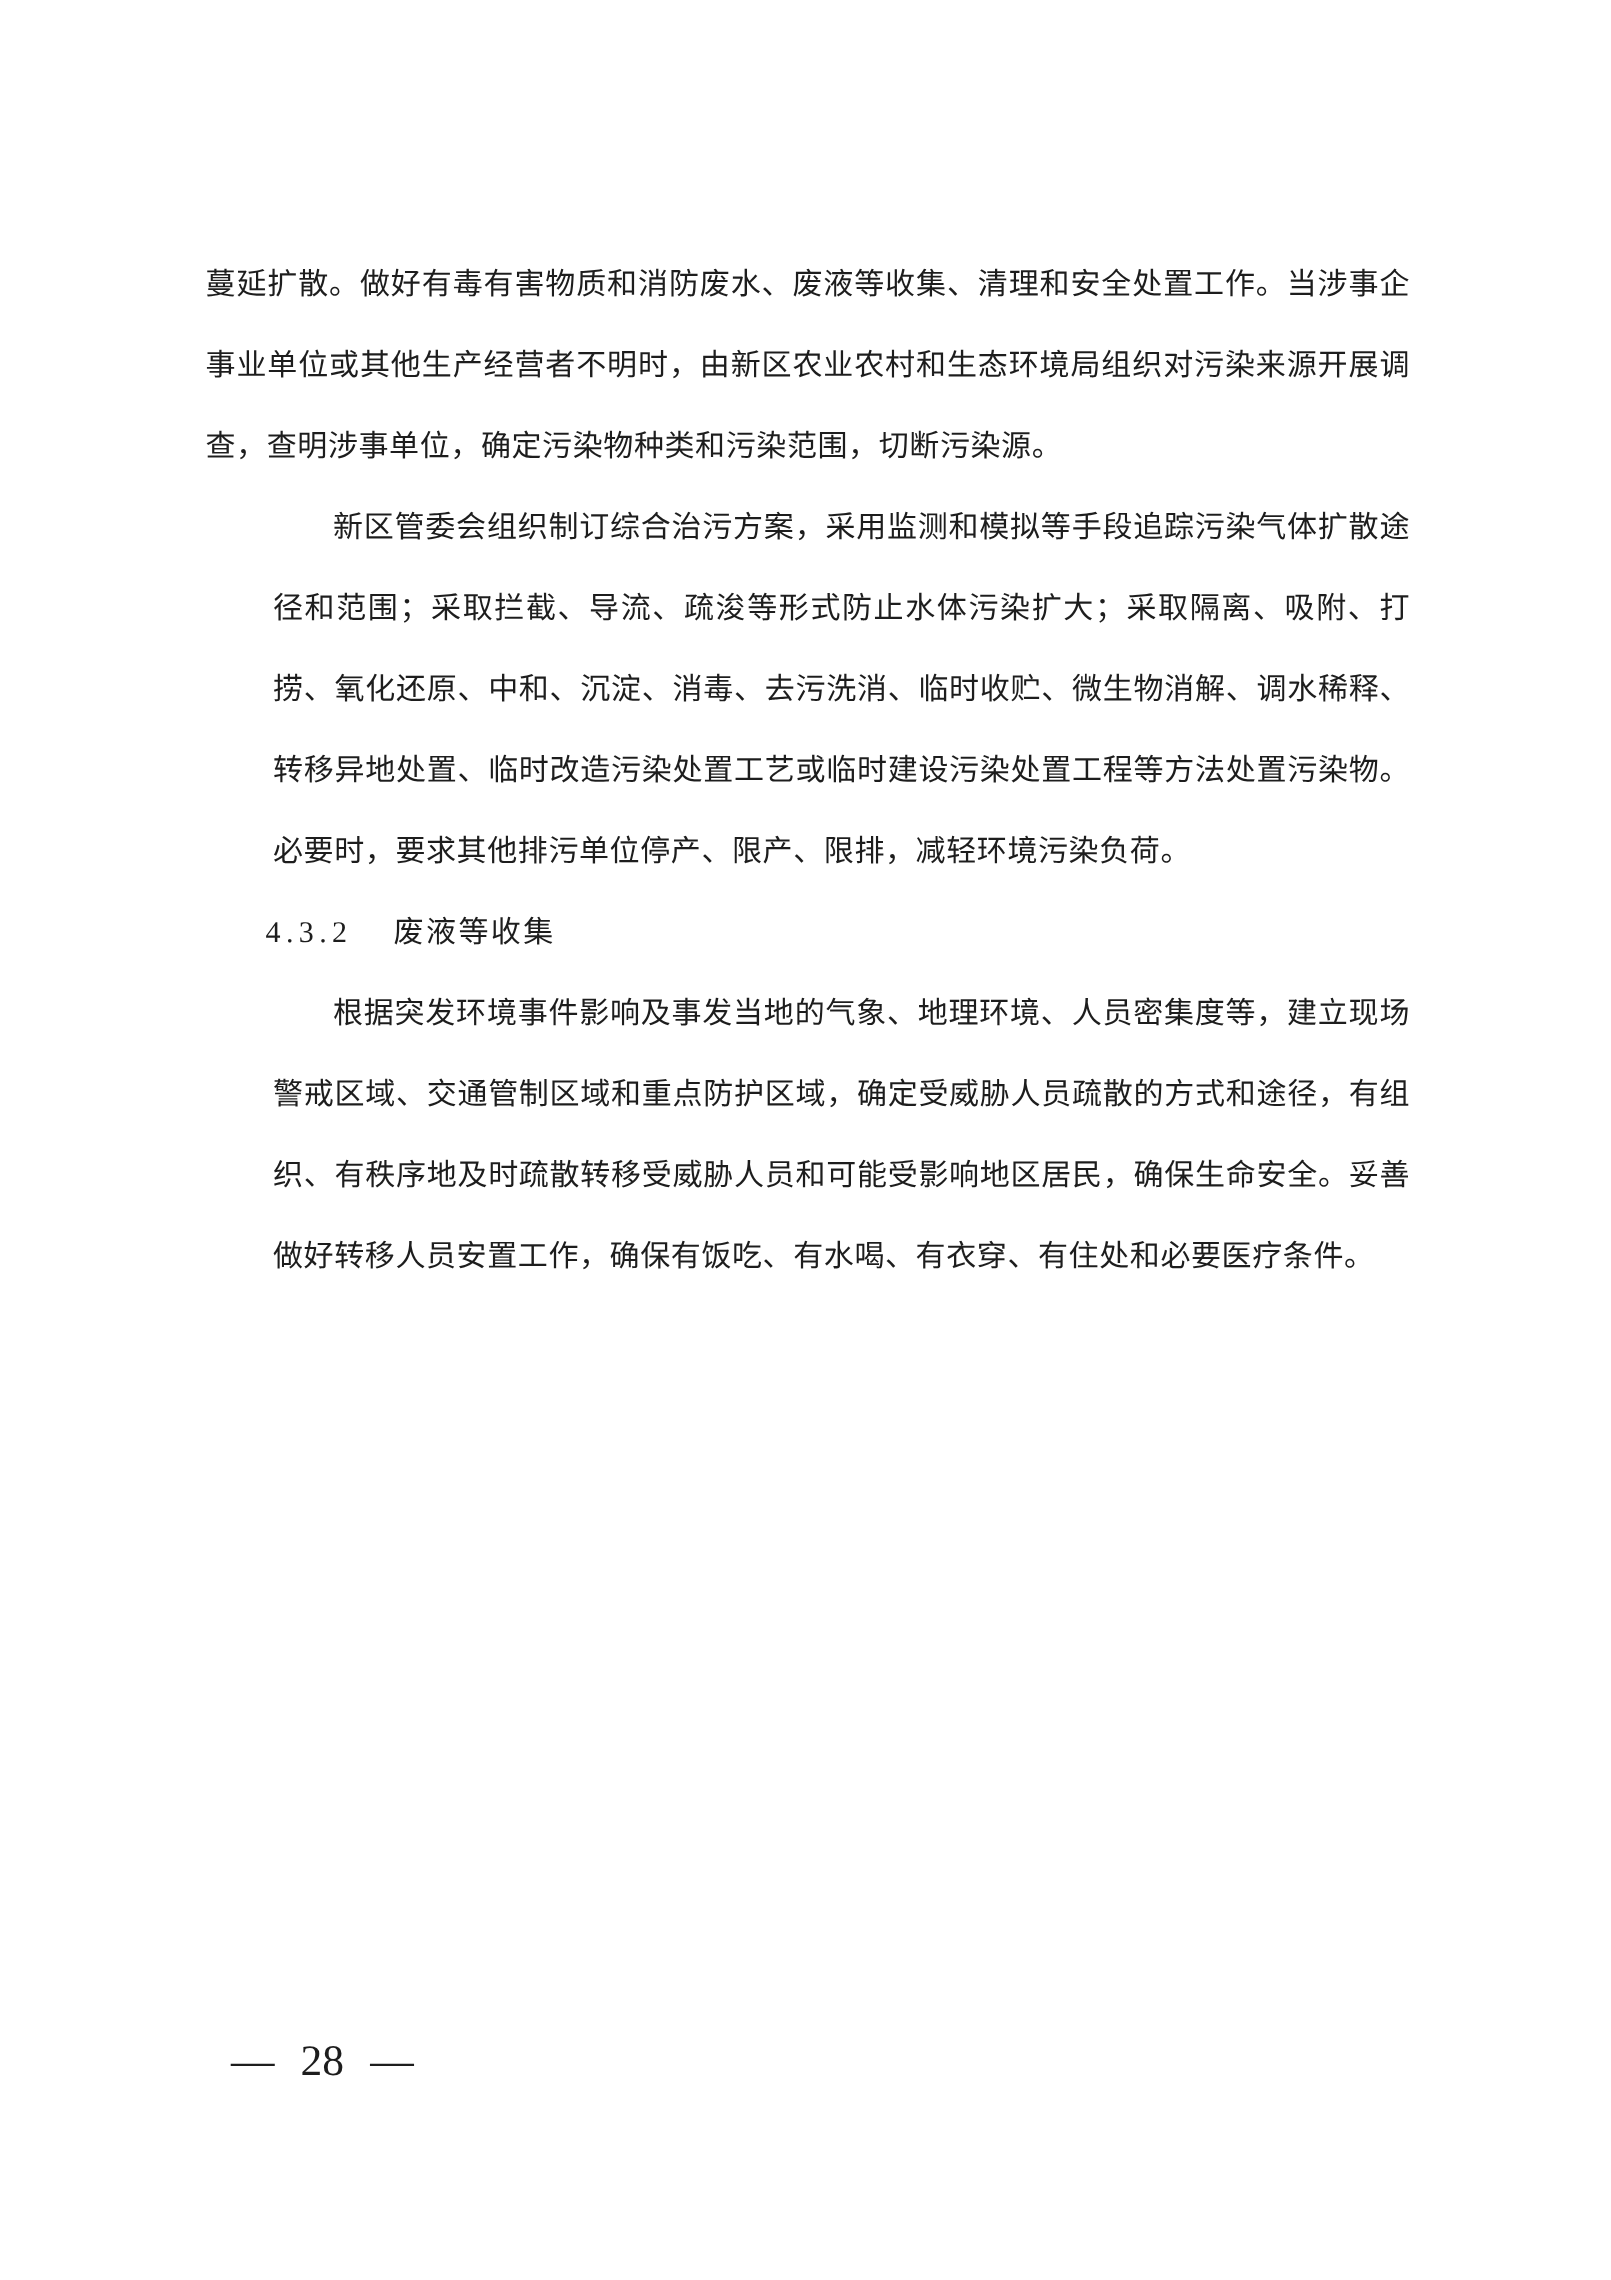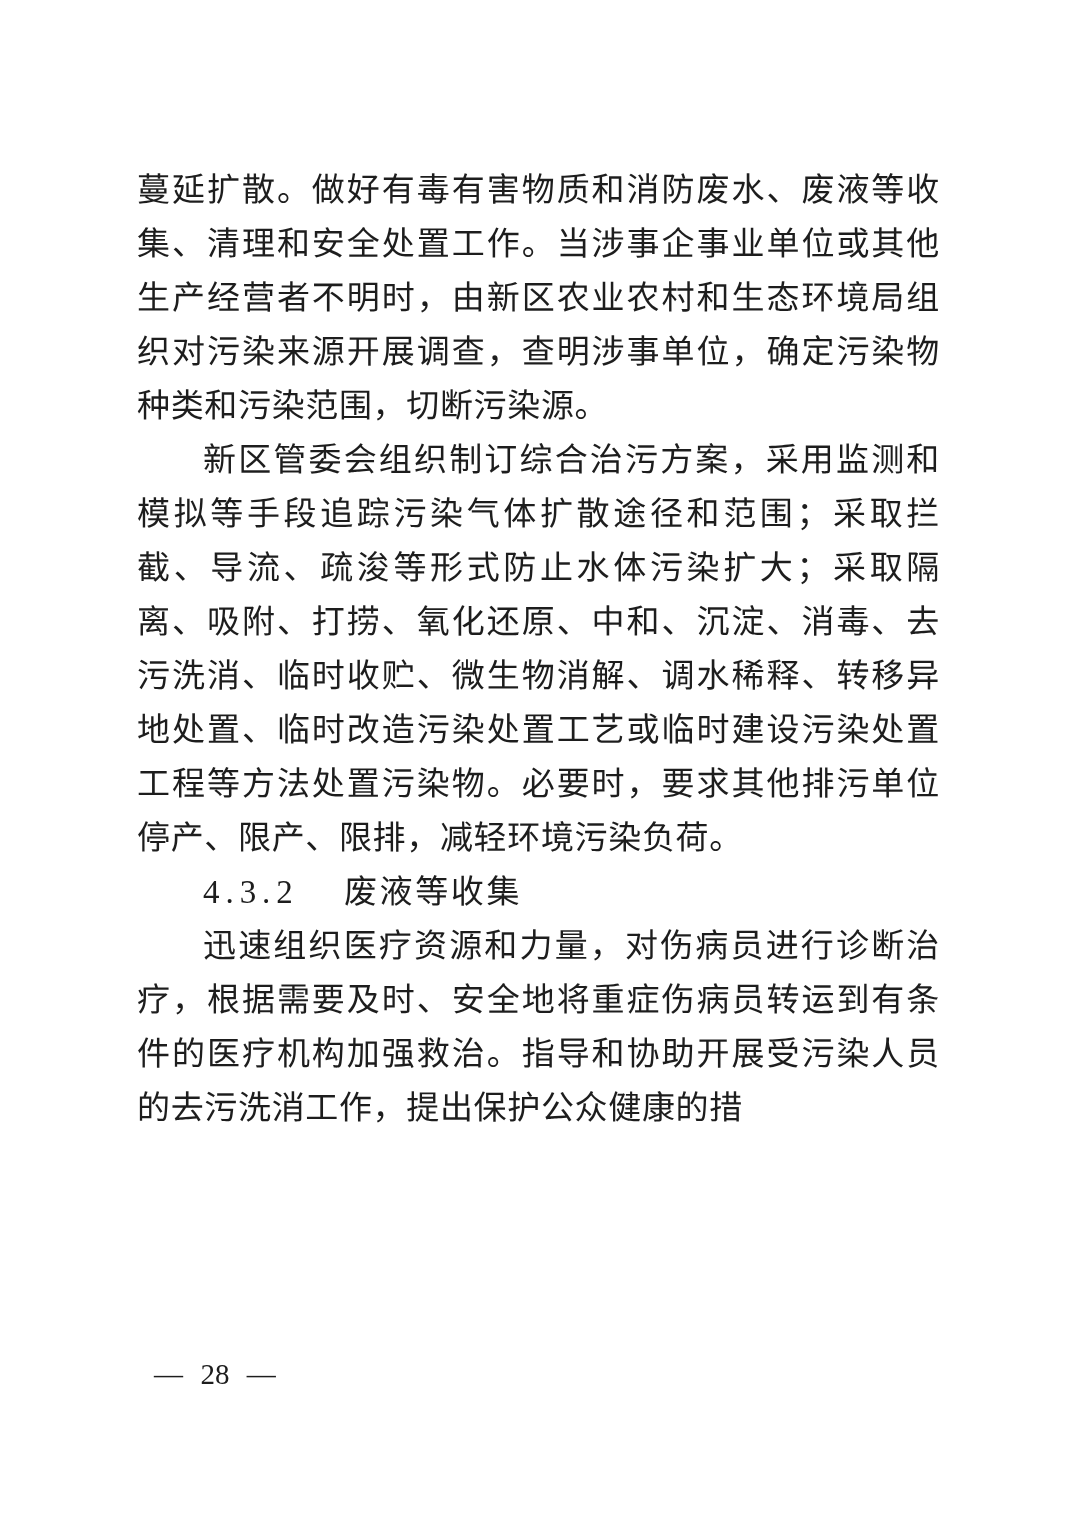--- a/index.html
+++ b/index.html
@@ -14,31 +14,32 @@
     background: #ffffff;
     overflow: hidden;
     font-family: "Liberation Serif", "DejaVu Serif", serif;
   }
   .content {
     position: absolute;
     left: 137px;
     top: 163px;
     width: 803px;
     color: #1d1d1d;
-    font-size: 33px;
+    font-size: 20px;
     line-height: 54px;
     text-align: justify;
     text-justify: inter-character;
     letter-spacing: 0.02em;
   }
   .content p {
     margin: 0;
   }
   .content p.indent {
     text-indent: 2em;
+    margin-left: 45px;
   }
   .content h3 {
     margin: 0;
     font-size: inherit;
     font-weight: normal;
     line-height: inherit;
     text-indent: 2em;
     text-align: left;
   }
   .heading-number {
@@ -70,23 +71,23 @@
 
     <p class="body-para">蔓延扩散。做好有毒有害物质和消防废水、废液等收集、清理和安全处置工作。当涉事企事业单位或其他生产经营者不明时，由新区农业农村和生态环境局组织对污染来源开展调查，查明涉事单位，确定污染物种类和污染范围，切断污染源。</p>
 
     <p class="body-para indent">新区管委会组织制订综合治污方案，采用监测和模拟等手段追踪污染气体扩散途径和范围；采取拦截、导流、疏浚等形式防止水体污染扩大；采取隔离、吸附、打捞、氧化还原、中和、沉淀、消毒、去污洗消、临时收贮、微生物消解、调水稀释、转移异地处置、临时改造污染处置工艺或临时建设污染处置工程等方法处置污染物。必要时，要求其他排污单位停产、限产、限排，减轻环境污染负荷。</p>
 
     <h3>
       <span class="heading-number">4.3.2</span>
       <span class="heading-title">废液等收集</span>
     </h3>
 
+    <p class="body-para indent">根据突发环境事件影响及事发当地的气象、地理环境、人员密集度等，建立现场警戒区域、交通管制区域和重点防护区域，确定受威胁人员疏散的方式和途径，有组织、有秩序地及时疏散转移受威胁人员和可能受影响地区居民，确保生命安全。妥善做好转移人员安置工作，确保有饭吃、有水喝、有衣穿、有住处和必要医疗条件。</p>
 
 
-    <p class="body-para indent">迅速组织医疗资源和力量，对伤病员进行诊断治疗，根据需要及时、安全地将重症伤病员转运到有条件的医疗机构加强救治。指导和协助开展受污染人员的去污洗消工作，提出保护公众健康的措</p>
 
   </div>
 
   <div class="footer">
     <span>—</span><span class="page-number">28</span><span>—</span>
   </div>
 
 </div>
 
 </body></html>

